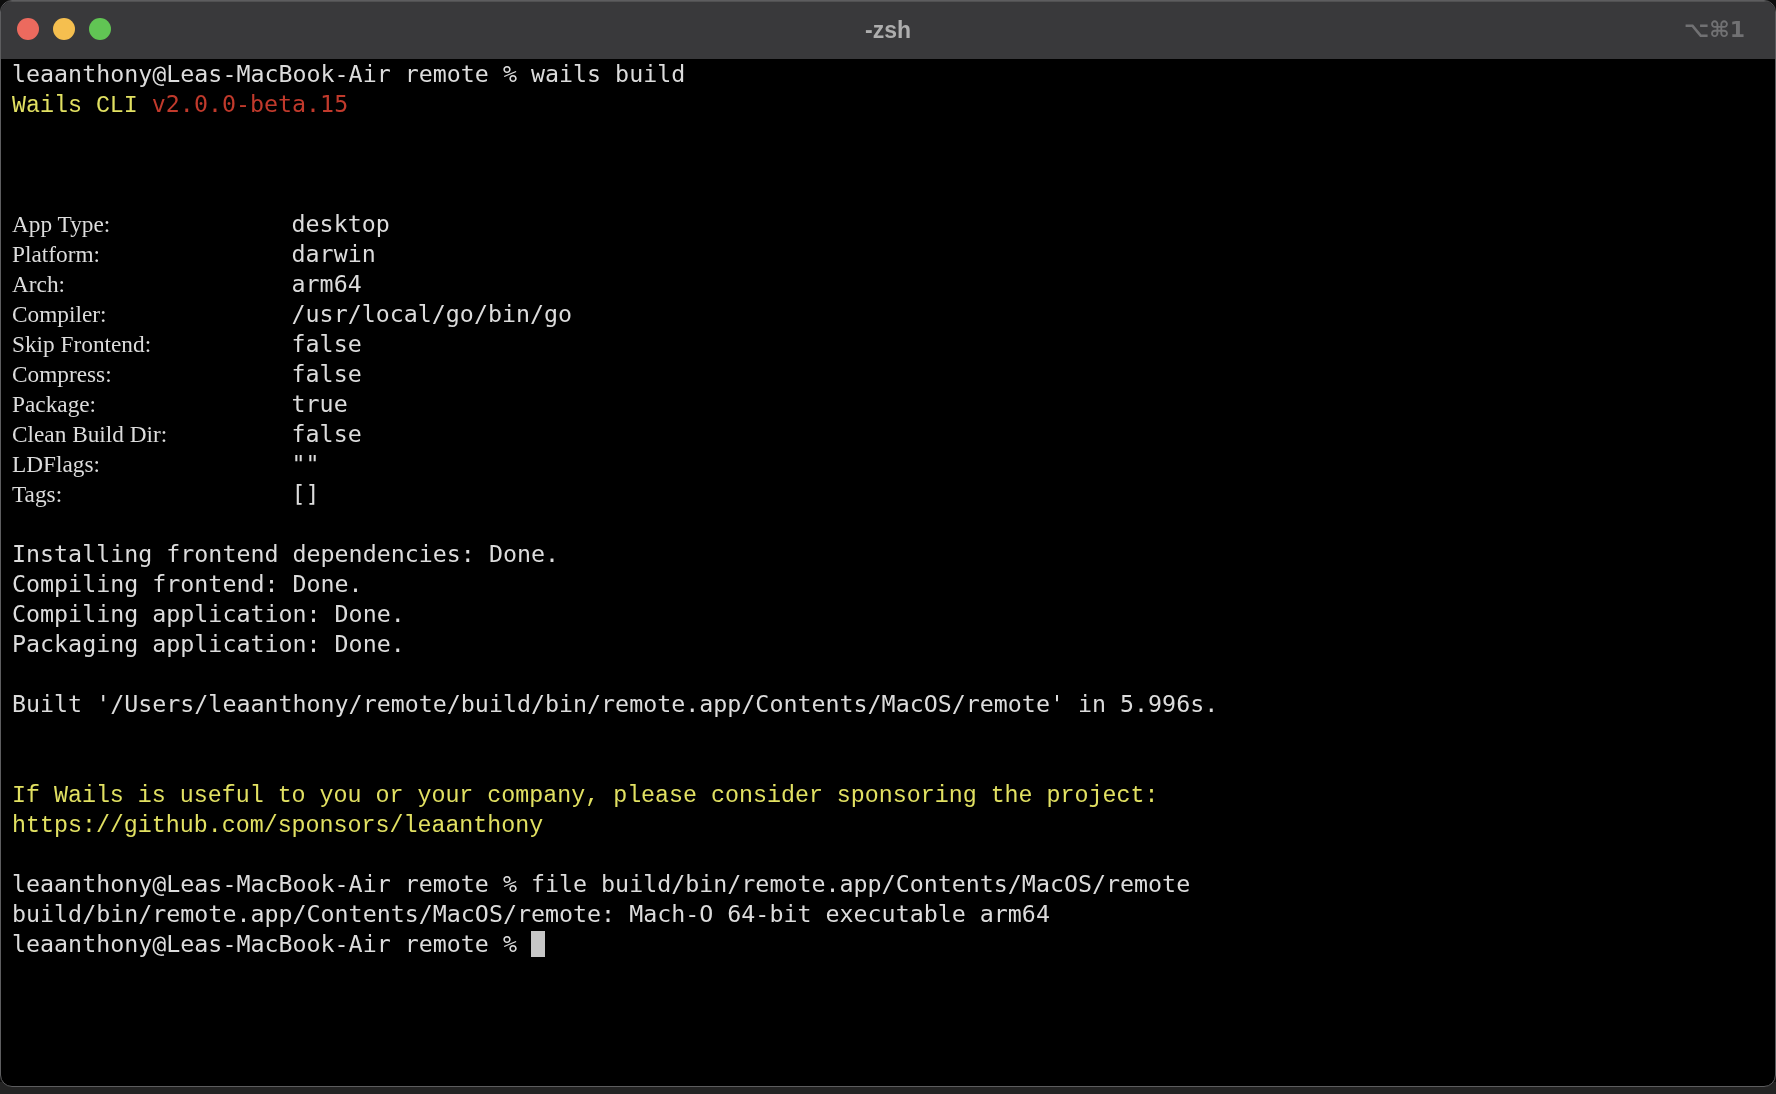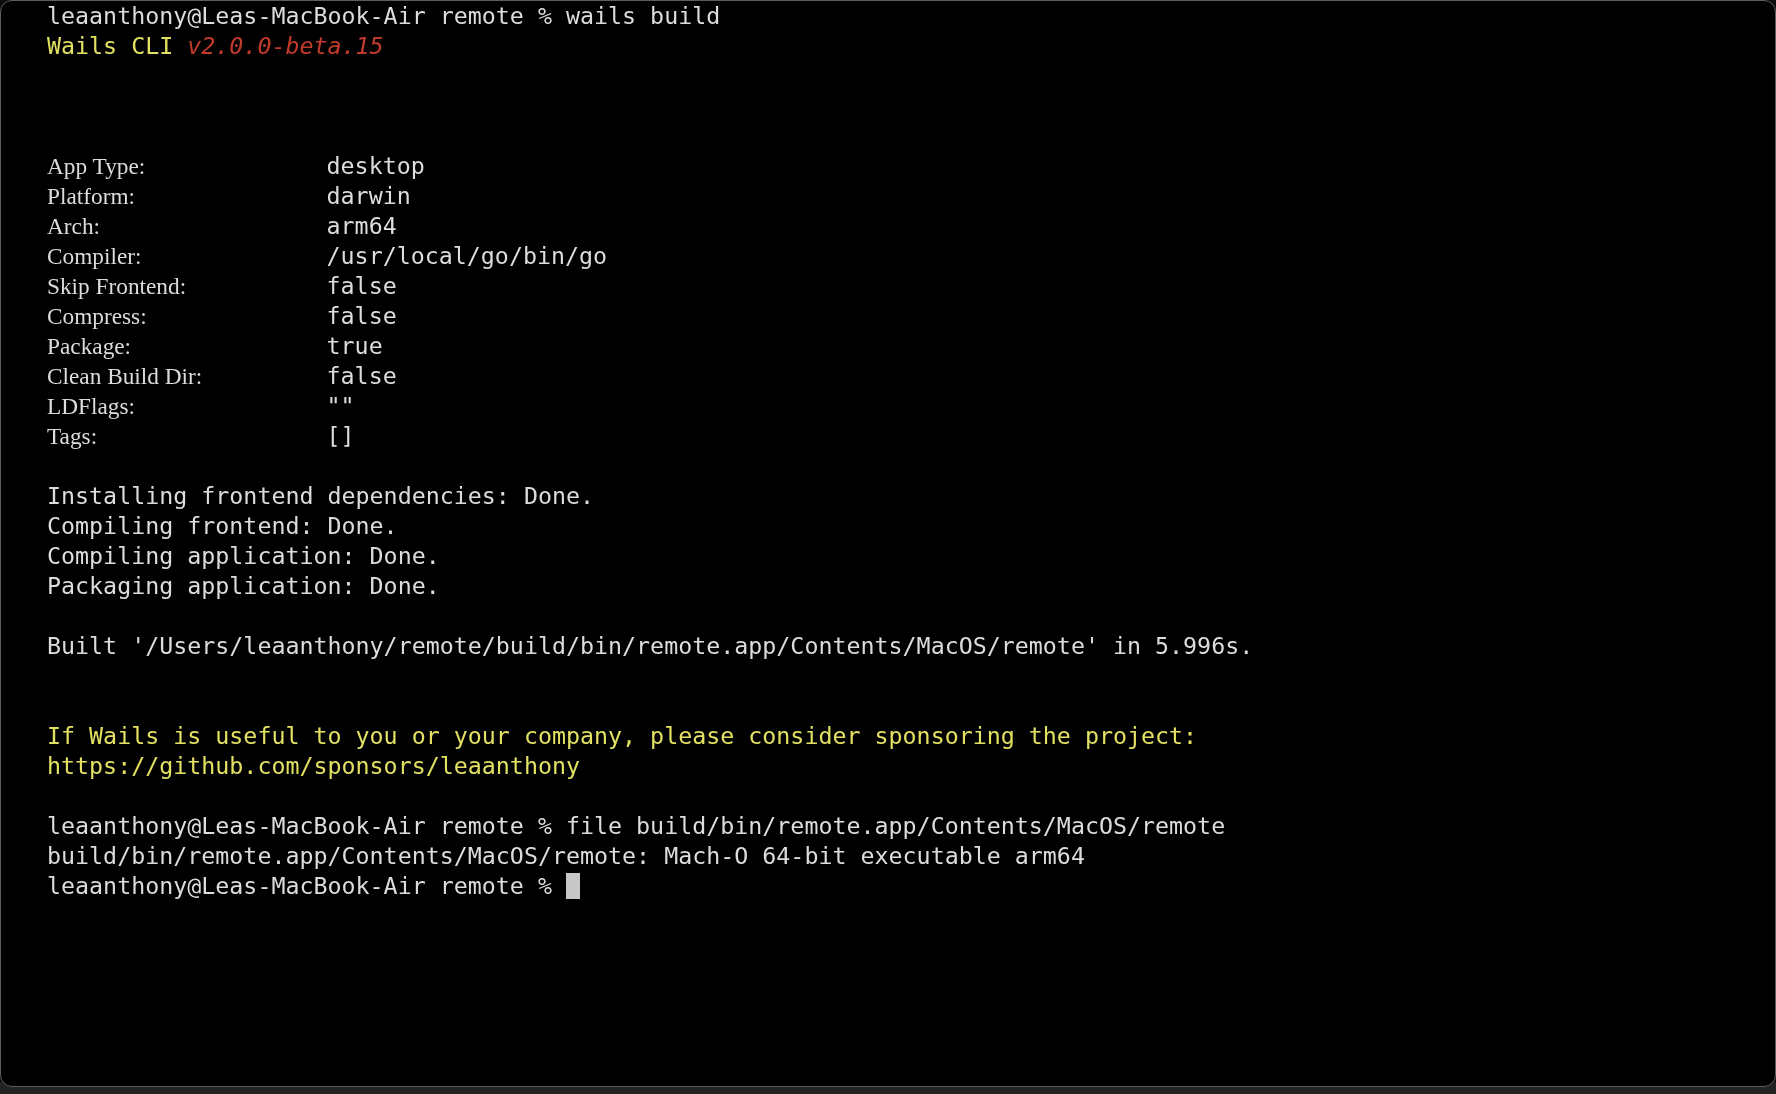--- a/index.html
+++ b/index.html
@@ -70,39 +70,47 @@
     color: #717173;
   }
   .screen {
     position: relative;
     padding: 0 0 0 11px;
     font-family: "DejaVu Sans Mono", monospace;
     font-size: 23.3px;
     line-height: 30px;
     white-space: pre;
     cursor: text;
-    margin-left: 35px;
   }
   .line { height: 30px; }
   .fg     { color: var(--fg, #dcdcdc); }
-  .yellow { color: var(--yellow, #e2e162); }
-  .red    { color: var(--red, #c13a2c); font-style: italic; }
+  .yellow { color: var(--yellow, #e2e162); font-family: Liberation Mono, monospace; }
+  .red    { color: var(--red, #c13a2c); }
   .kv-label {
     display: inline-block;
     width: 24ch;
     font-family: Liberation Serif, serif;
   }
   .cursor {
     display: inline-block;
     width: 14px; height: 26px;
     background: var(--cursor, #c7c7c7);
     vertical-align: -5px;
   }
 </style>
 </head>
 <body>
 
 <div class="desktop">
   <div class="behind-strip"></div>
   <div class="window">
+    <div class="titlebar">
+      <div class="traffic-lights">
+        <span class="tl red"></span>
+        <span class="tl yellow"></span>
+        <span class="tl green"></span>
+      </div>
+      <div class="title">-zsh</div>
+      <div class="shortcut">⌥⌘1</div>
+    </div>
     <div class="screen" id="screen"><div class="line"><span class="fg">leaanthony@Leas-MacBook-Air remote % wails build</span></div><div class="line"><span class="yellow">Wails CLI </span><span class="red">v2.0.0-beta.15</span></div><div class="line"></div><div class="line"></div><div class="line"></div><div class="line"><span class="kv-label fg">App Type:</span><span class="fg">desktop</span></div><div class="line"><span class="kv-label fg">Platform:</span><span class="fg">darwin</span></div><div class="line"><span class="kv-label fg">Arch:</span><span class="fg">arm64</span></div><div class="line"><span class="kv-label fg">Compiler:</span><span class="fg">/usr/local/go/bin/go</span></div><div class="line"><span class="kv-label fg">Skip Frontend:</span><span class="fg">false</span></div><div class="line"><span class="kv-label fg">Compress:</span><span class="fg">false</span></div><div class="line"><span class="kv-label fg">Package:</span><span class="fg">true</span></div><div class="line"><span class="kv-label fg">Clean Build Dir:</span><span class="fg">false</span></div><div class="line"><span class="kv-label fg">LDFlags:</span><span class="fg">""</span></div><div class="line"><span class="kv-label fg">Tags:</span><span class="fg">[]</span></div><div class="line"></div><div class="line"><span class="fg">Installing frontend dependencies: Done.</span></div><div class="line"><span class="fg">Compiling frontend: Done.</span></div><div class="line"><span class="fg">Compiling application: Done.</span></div><div class="line"><span class="fg">Packaging application: Done.</span></div><div class="line"></div><div class="line"><span class="fg">Built '/Users/leaanthony/remote/build/bin/remote.app/Contents/MacOS/remote' in 5.996s.</span></div><div class="line"></div><div class="line"></div><div class="line"><span class="yellow">If Wails is useful to you or your company, please consider sponsoring the project:</span></div><div class="line"><span class="yellow">https://github.com/sponsors/leaanthony</span></div><div class="line"></div><div class="line"><span class="fg">leaanthony@Leas-MacBook-Air remote % file build/bin/remote.app/Contents/MacOS/remote</span></div><div class="line"><span class="fg">build/bin/remote.app/Contents/MacOS/remote: Mach-O 64-bit executable arm64</span></div><div class="line"><span class="fg">leaanthony@Leas-MacBook-Air remote % </span><span class="cursor"></span></div></div>
   </div>
 </div>
 
 </body></html>

